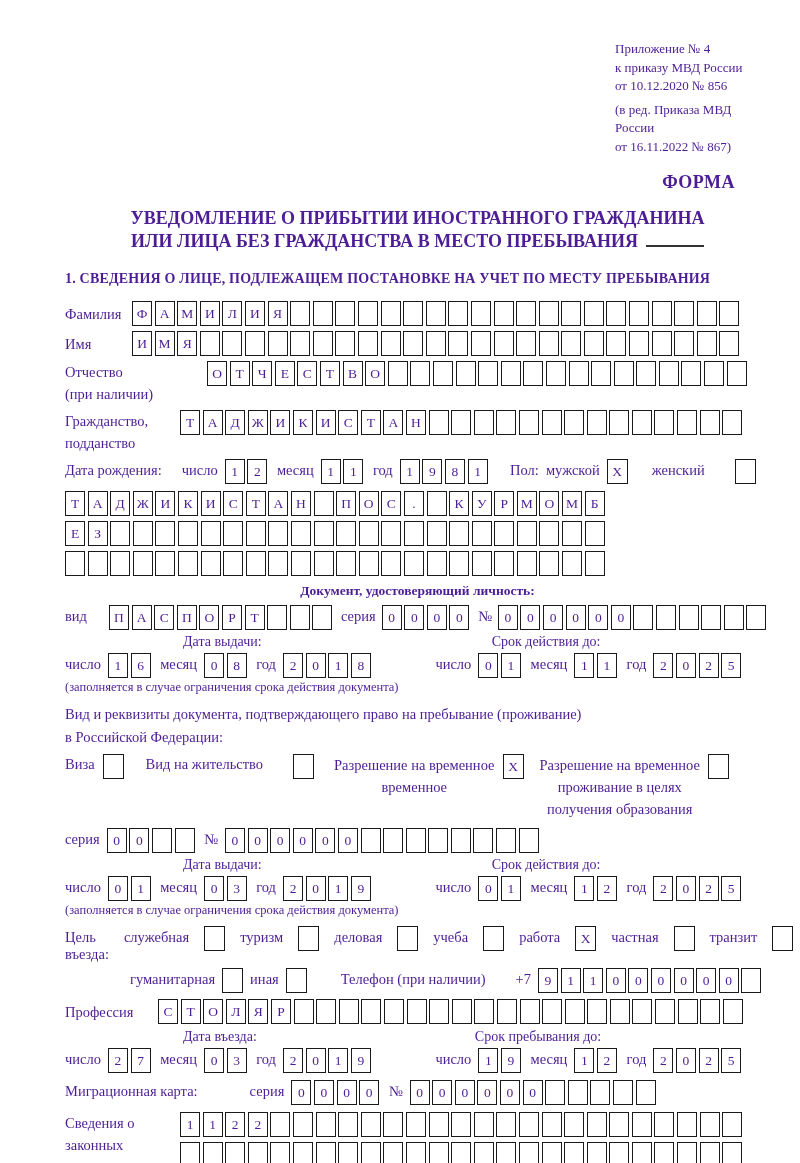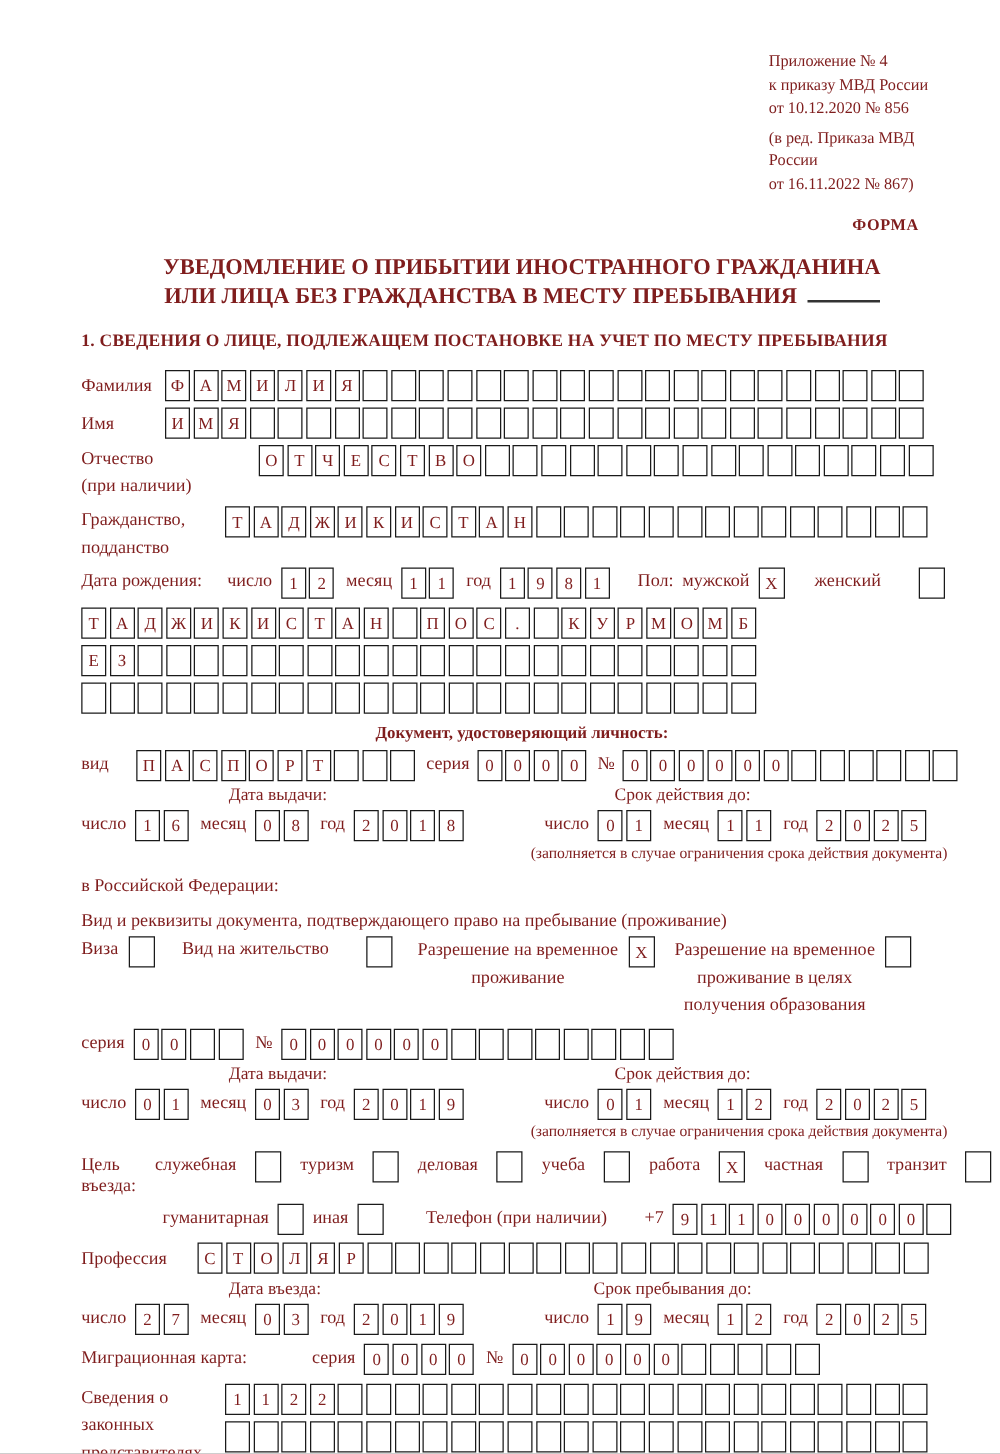--- a/index.html
+++ b/index.html
@@ -1,25 +1,25 @@
 <!DOCTYPE html>
 <html><head>
 <meta charset="utf-8">
 <style>
   * { margin:0; padding:0; box-sizing:border-box; }
   html,body { background:#888; }
   .page {
-    width:800px; height:1163px; background:#ffffff; color:#7f1d1d;
+    width:800px; height:1163px; background:#ffffff; color:#4c1d95;
     font-family:"Liberation Serif","DejaVu Serif",serif;
     position:relative; padding:40px 30px 10px 65px; overflow:hidden;
     margin:0 auto;
   }
   .annex { margin-left:550px; font-size:13px; line-height:18.5px; }
   .annex .ed { margin-top:5px; }
-  .form-word { text-align:right; font-weight:bold; font-size:13px; margin:16px 35px 14px 0; letter-spacing:.5px; }
+  .form-word { text-align:right; font-weight:bold; font-size:18px; margin:16px 35px 14px 0; letter-spacing:.5px; }
   .title { text-align:center; font-weight:bold; font-size:18px; line-height:23px; margin-bottom:18px; }
   .title-underline { display:inline-block; width:58px; border-bottom:2px solid #333; height:14px; margin-left:8px; }
   .sec-heading { font-weight:bold; font-size:14px; margin-bottom:14px; letter-spacing:.2px; }
   .row { display:flex; align-items:flex-start; margin-bottom:5px; }
   .lbl { font-size:14.5px; line-height:21px; flex-shrink:0; padding-top:3px; }
   .lbl-stack div { font-size:14.5px; line-height:22px; }
   .grid { display:flex; flex-wrap:nowrap; }
   .grid-col .grid { margin-bottom:5px; }
   .cell {
     width:20px; height:25px; border:1.6px solid #1a1a1a; margin-right:2.6px;
@@ -27,21 +27,21 @@
     font-size:13.5px; flex-shrink:0; background:#fff;
   }
   .checkbox { width:21px; height:25px; border:1.6px solid #1a1a1a;
     display:inline-flex; align-items:center; justify-content:center;
     font-size:13.5px; flex-shrink:0; }
   .word { font-size:14.5px; padding-top:3px; }
   .center-head { font-weight:bold; font-size:13.5px; text-align:center; margin:2px 0 6px 0; }
   .subhead-row { display:flex; font-size:14px; margin-bottom:3px; }
   .date-row { display:flex; align-items:flex-start; gap:7px; margin-bottom:2px; }
   .date-row .grid { margin-top:0; }
-  .note { font-size:12.5px; text-align:right; margin:1px 12px 8px 0; }
+  .note { font-size:12.5px; text-align:left; margin:1px 0 8px 0; }
   .intro { font-size:14.5px; line-height:23px; }
   .opt { display:flex; align-items:flex-start; gap:8px; }
   .opt-stack { text-align:center; font-size:14.5px; line-height:22px; }
   .gap6 { width:6px; } .gap10 { width:10px; } .gap16{ width:16px; }
 </style>
 </head>
 <body>
 
 <div class="page">
 
@@ -50,21 +50,21 @@
     <div>к приказу МВД России</div>
     <div>от 10.12.2020 № 856</div>
     <div class="ed">(в ред. Приказа МВД России</div>
     <div>от 16.11.2022 № 867)</div>
   </div>
 
   <div class="form-word">ФОРМА</div>
 
   <div class="title">
     <div>УВЕДОМЛЕНИЕ О ПРИБЫТИИ ИНОСТРАННОГО ГРАЖДАНИНА</div>
-    <div><span>ИЛИ ЛИЦА БЕЗ ГРАЖДАНСТВА В МЕСТУ ПРЕБЫВАНИЯ</span><span class="title-underline"></span></div>
+    <div><span>ИЛИ ЛИЦА БЕЗ ГРАЖДАНСТВА В МЕСТО ПРЕБЫВАНИЯ</span><span class="title-underline"></span></div>
   </div>
 
   <div class="sec-heading">1. СВЕДЕНИЯ О ЛИЦЕ, ПОДЛЕЖАЩЕМ ПОСТАНОВКЕ НА УЧЕТ ПО МЕСТУ ПРЕБЫВАНИЯ</div>
 
   <div class="row">
     <div class="lbl" style="width:67px">Фамилия</div>
     <div class="grid">
         <span class="cell">Ф</span>
         <span class="cell">А</span>
         <span class="cell">М</span>
@@ -385,39 +385,39 @@
     <span class="word">год</span>
     <div class="grid">
         <span class="cell">2</span>
         <span class="cell">0</span>
         <span class="cell">2</span>
         <span class="cell">5</span>
       </div>
   </div>
   <div class="note">(заполняется в случае ограничения срока действия документа)</div>
 
+  <div class="intro">Вид и реквизиты документа, подтверждающего право на пребывание (проживание)</div>
   <div class="intro" style="margin-bottom:5px">в Российской Федерации:</div>
-  <div class="intro">Вид и реквизиты документа, подтверждающего право на пребывание (проживание)</div>
 
   <div class="row" style="margin-bottom:8px">
     <div class="opt">
       <span class="word" style="padding-top:2px">Виза</span>
       <span class="checkbox"></span>
     </div>
     <span style="width:22px"></span>
     <div class="opt">
       <span class="word" style="padding-top:2px">Вид на жительство</span>
       <span style="width:14px"></span>
       <span class="checkbox"></span>
     </div>
     <span style="width:20px"></span>
     <div class="opt">
       <div class="opt-stack">
         <div>Разрешение на временное</div>
-        <div>проживание</div>
+        <div>временное</div>
       </div>
       <span class="checkbox">X</span>
     </div>
     <span style="width:16px"></span>
     <div class="opt">
       <div class="opt-stack">
         <div>Разрешение на временное</div>
         <div>проживание в целях</div>
         <div>получения образования</div>
       </div>

